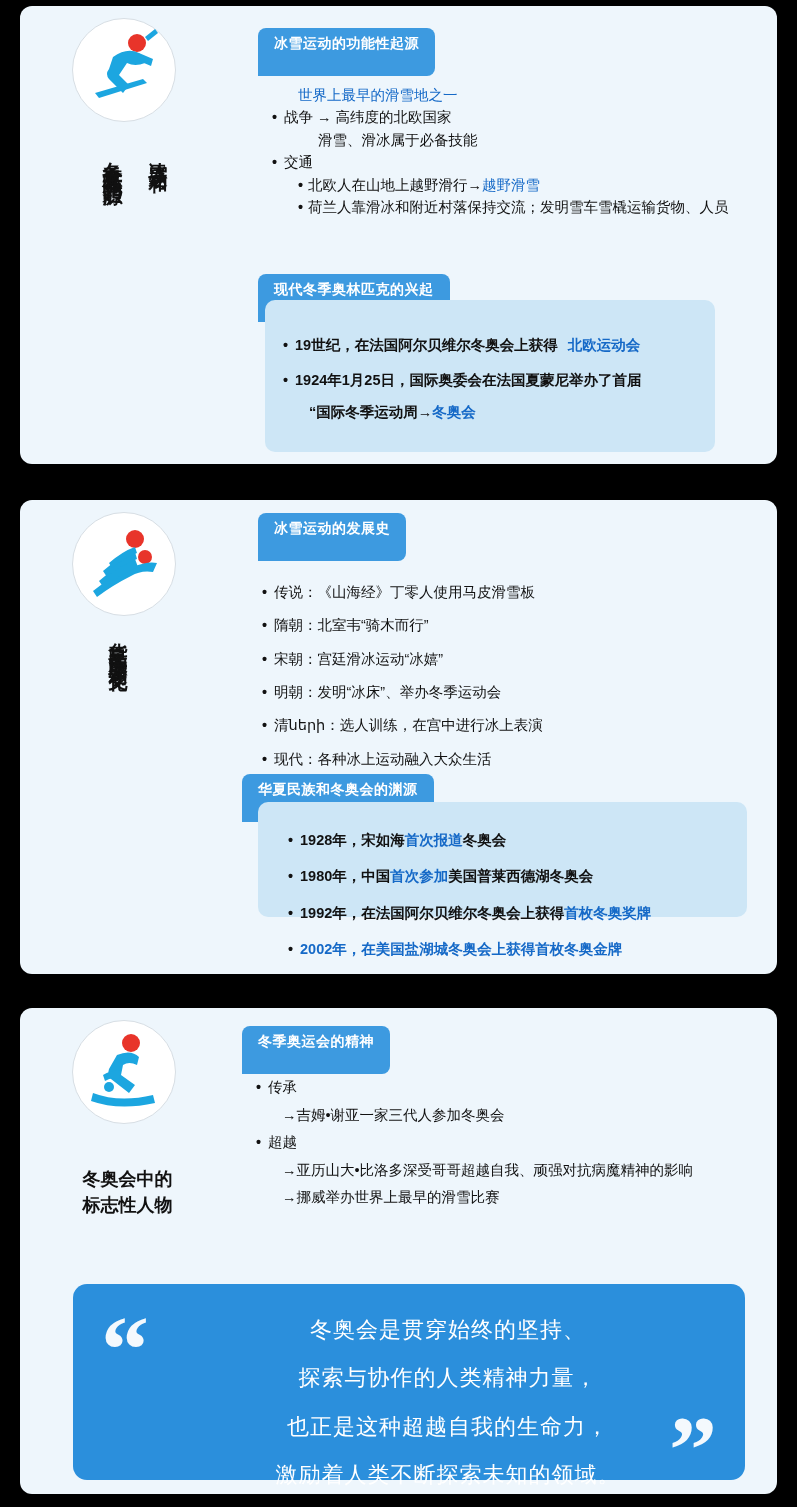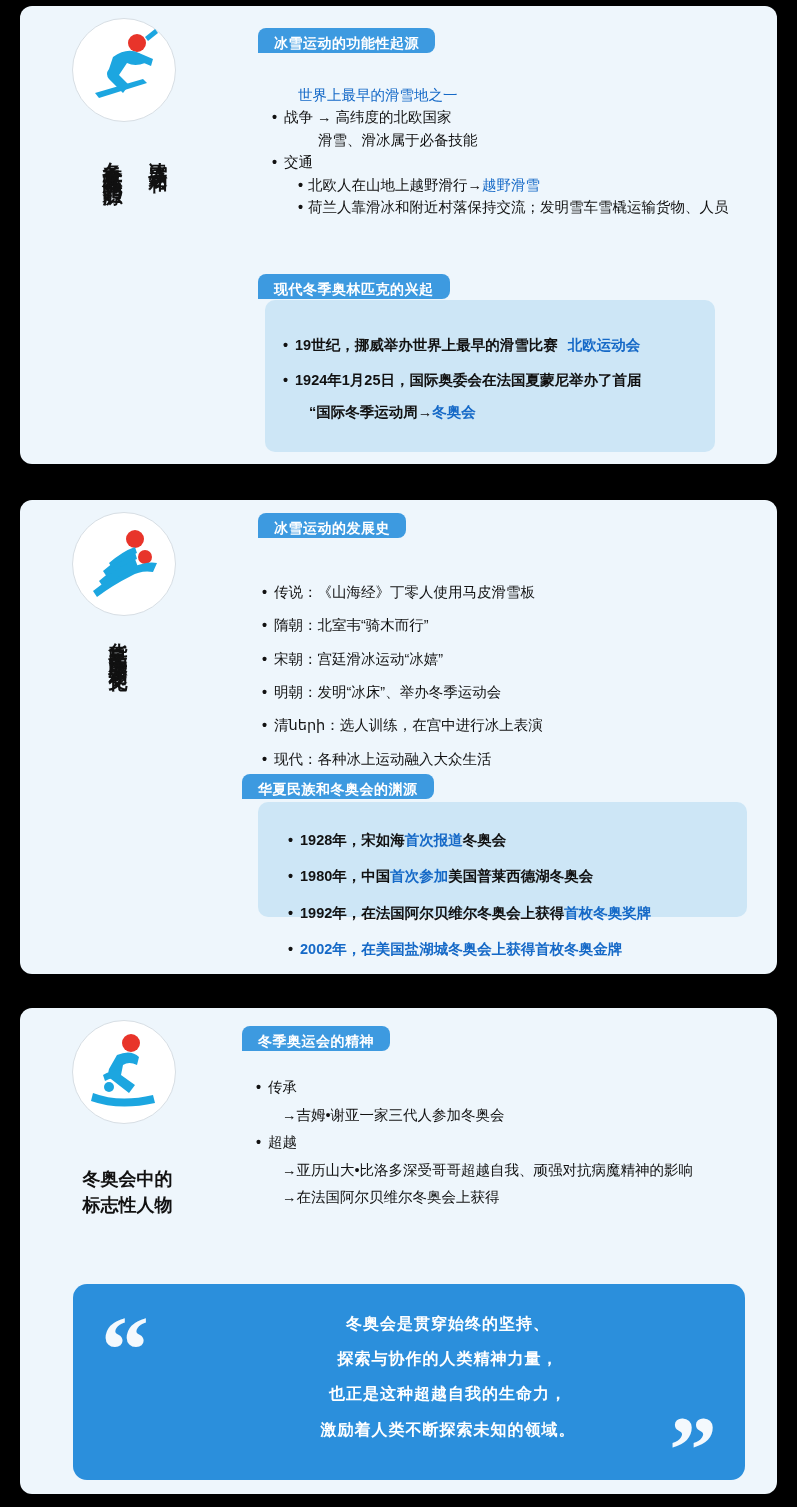--- a/index.html
+++ b/index.html
@@ -80,21 +80,21 @@
   .h-title.t3 { top: 158px; }
 
   
   .pill {
     position: absolute;
     background: #3d9ae0;
     color: #ffffff;
     font-size: 14px;
     font-weight: bold;
     border-radius: 8px 8px 8px 0;
-    padding: 7px 16px 0 16px;
+    padding: 7px 16px 23px 16px;
     white-space: nowrap;
     letter-spacing: 0.5px;
   }
 
   
   .block {
     position: absolute;
     box-sizing: border-box;
   }
   .block.plain { background: transparent; }
@@ -151,22 +151,22 @@
   .qm-close { right: 28px; bottom: -18px; }
   .quote-lines {
     position: absolute;
     left: 150px;
     top: 22px;
     width: 450px;
     text-align: center;
   }
   .quote-lines div {
     color: #ffffff;
-    font-size: 16px;
-    font-weight: bold;
+    font-size: 22px;
+    font-weight: normal;
     line-height: 2.2;
     letter-spacing: 1px;
     white-space: nowrap;
   }
 </style>
 </head>
 <body>
 
 <div class="page">
 
@@ -193,21 +193,21 @@
       <div class="line bullet indent-1">战争 → 高纬度的北欧国家</div>
       <div class="line indent-3">滑雪、滑冰属于必备技能</div>
       <div class="line bullet indent-1">交通</div>
       <div class="line bullet sub indent-2"><span>北欧人在山地上越野滑行→</span><span class="blue">越野滑雪</span></div>
       <div class="line bullet sub indent-2">荷兰人靠滑冰和附近村落保持交流；发明雪车雪橇运输货物、人员</div>
     </div>
 
     <div class="pill" style="left:238px; top:268px;">现代冬季奥林匹克的兴起</div>
 
     <div class="block tinted" style="left:245px; top:294px; width:450px; height:152px; padding:28px 18px 0 18px;">
-      <div class="line b bullet" style="line-height:2.4;"><span>19世纪，挪威举办世界上最早的滑雪比赛</span><span class="blue b" style="margin-left:10px;">北欧运动会</span></div>
+      <div class="line b bullet" style="line-height:2.4;"><span>19世纪，在法国阿尔贝维尔冬奥会上获得</span><span class="blue b" style="margin-left:10px;">北欧运动会</span></div>
       <div class="line b bullet" style="line-height:2.4;">1924年1月25日，国际奥委会在法国夏蒙尼举办了首届</div>
       <div class="line b indent-4" style="line-height:2.0;"><span>“国际冬季运动周→</span><span class="blue b">冬奥会</span></div>
     </div>
   </div>
 
   <div class="card" id="card-2">
 
     <div class="left-col">
       <div class="icon-circle">
         <svg width="102" height="102" viewBox="0 0 102 102">
@@ -261,21 +261,21 @@
       </div>
     </div>
 
     <div class="pill" style="left:222px; top:18px;">冬季奥运会的精神</div>
 
     <div class="block plain" style="left:222px; top:66px; width:520px;">
       <div class="line bullet indent-1" style="line-height:1.9;">传承</div>
       <div class="line indent-2" style="line-height:1.9;">→吉姆•谢亚一家三代人参加冬奥会</div>
       <div class="line bullet indent-1" style="line-height:1.9;">超越</div>
       <div class="line indent-2" style="line-height:1.9;">→亚历山大•比洛多深受哥哥超越自我、顽强对抗病魔精神的影响</div>
-      <div class="line indent-2" style="line-height:1.9;">→在法国阿尔贝维尔冬奥会上获得</div>
+      <div class="line indent-2" style="line-height:1.9;">→挪威举办世界上最早的滑雪比赛</div>
     </div>
 
     <div class="quote-banner">
       <div class="quote-mark qm-open">“</div>
       <div class="quote-mark qm-close">”</div>
       <div class="quote-lines">
         <div>冬奥会是贯穿始终的坚持、</div>
         <div>探索与协作的人类精神力量，</div>
         <div>也正是这种超越自我的生命力，</div>
         <div>激励着人类不断探索未知的领域。</div>

